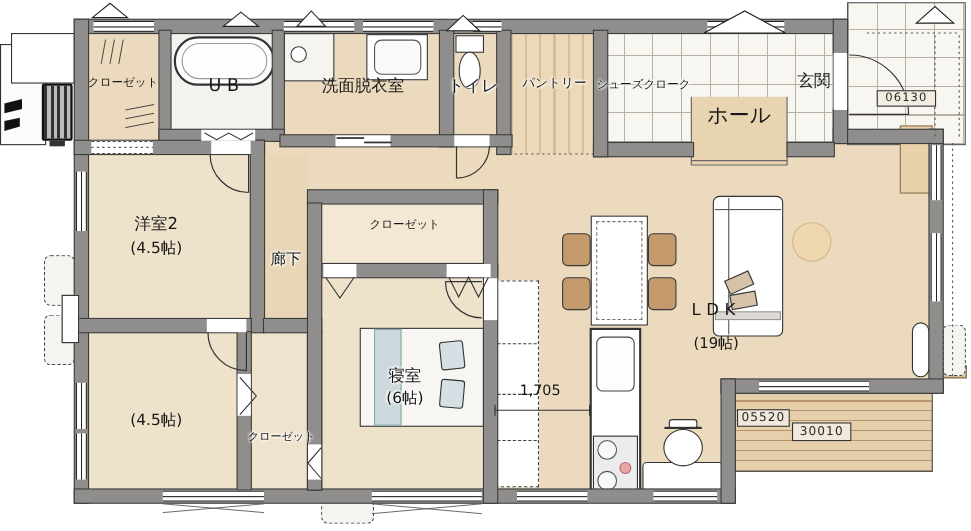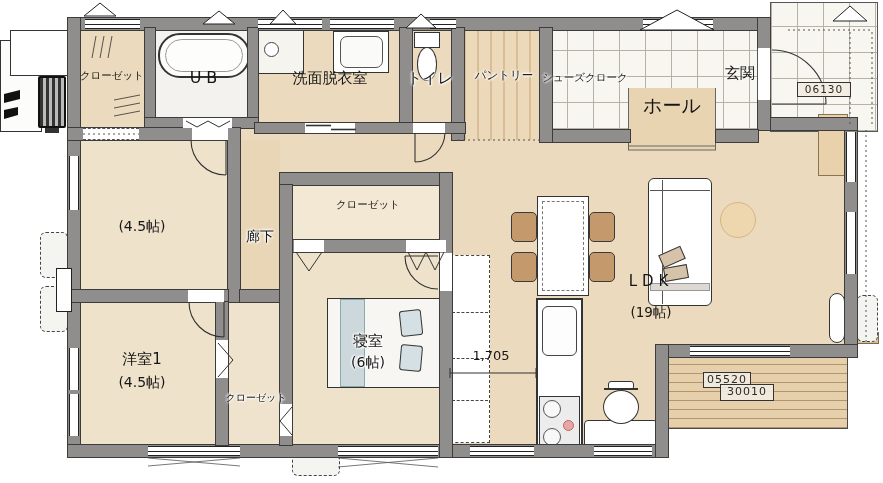--- a/index.html
+++ b/index.html
@@ -243,29 +243,29 @@
   </svg>
 
   <div class="label" style="left:74px;top:70px;width:76px;font-size:10.5px;">クローゼット</div>
   <div class="label" style="left:178px;top:69px;width:56px;font-size:16px;letter-spacing:5px;">UB</div>
   <div class="label" style="left:268px;top:70px;width:124px;font-size:15px;">洗面脱衣室</div>
   <div class="label halo" style="left:396px;top:70px;width:68px;font-size:15px;">トイレ</div>
   <div class="label halo" style="left:460px;top:69px;width:88px;font-size:11.5px;">パントリー</div>
   <div class="label halo" style="left:538px;top:72px;width:94px;font-size:10.5px;">シューズクローク</div>
   <div class="label" style="left:712px;top:65px;width:56px;font-size:15px;">玄関</div>
   <div class="label" style="left:632px;top:95px;width:80px;font-size:19px;">ホール</div>
+  <div class="label" style="left:88px;top:195px;width:108px;font-size:15px;">洋室2</div>
   <div class="label" style="left:82px;top:219px;width:120px;font-size:14px;">(4.5帖)</div>
   <div class="label halo" style="left:234px;top:229px;width:52px;font-size:14px;">廊下</div>
   <div class="label" style="left:326px;top:199px;width:84px;font-size:10.5px;">クローゼット</div>
   <div class="label halo" style="left:328px;top:333px;width:80px;font-size:15px;">寝室</div>
   <div class="label halo" style="left:328px;top:355px;width:80px;font-size:14px;">(6帖)</div>
-  <div class="label" style="left:88px;top:351px;width:108px;font-size:15px;">洋室1</div>
   <div class="label" style="left:82px;top:375px;width:120px;font-size:14px;">(4.5帖)</div>
   <div class="label halo" style="left:214px;top:392px;width:84px;font-size:10px;">クローゼット</div>
   <div class="label" style="left:604px;top:273px;width:94px;font-size:15px;letter-spacing:5px;">LDK</div>
   <div class="label" style="left:604px;top:305px;width:94px;font-size:13.5px;">(19帖)</div>
 
   <div class="label" style="left:460px;top:349px;width:62px;font-size:13px;">1,705</div>
-  <div class="stamp" style="left:703px;top:372px;width:48px;height:16px;">05520</div>
+  <div class="stamp" style="left:670px;top:372px;width:48px;height:16px;">05520</div>
   <div class="stamp" style="left:720px;top:384px;width:54px;height:17px;">30010</div>
   <div class="stamp" style="left:797px;top:82px;width:54px;height:15px;font-size:10.5px;">06130</div>
 
 </div>
 
 </body></html>

